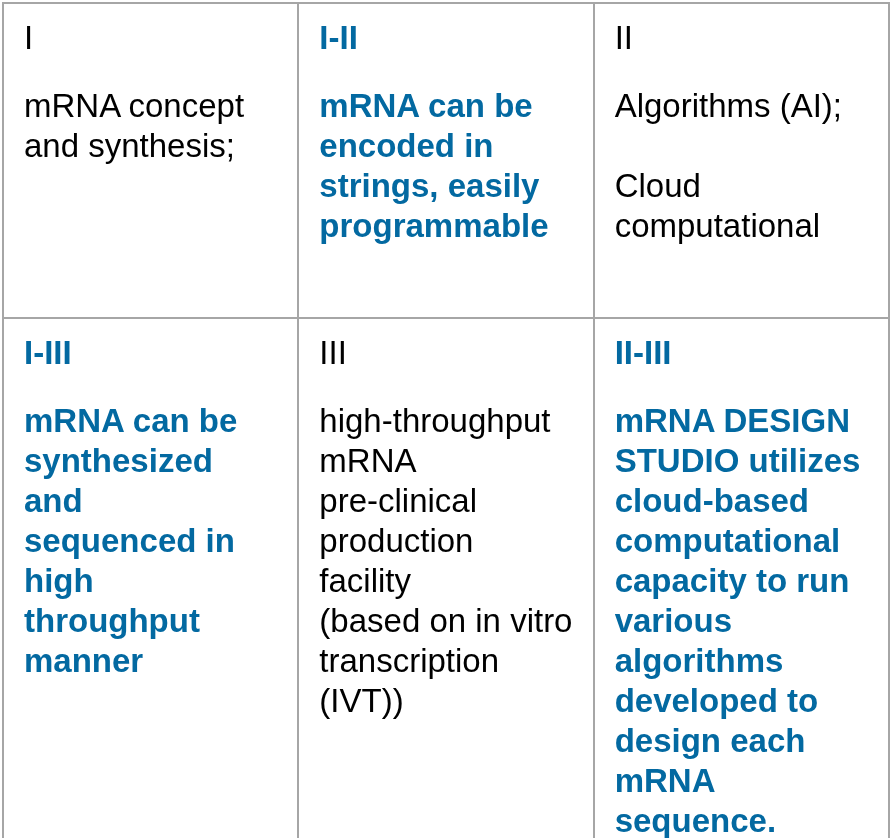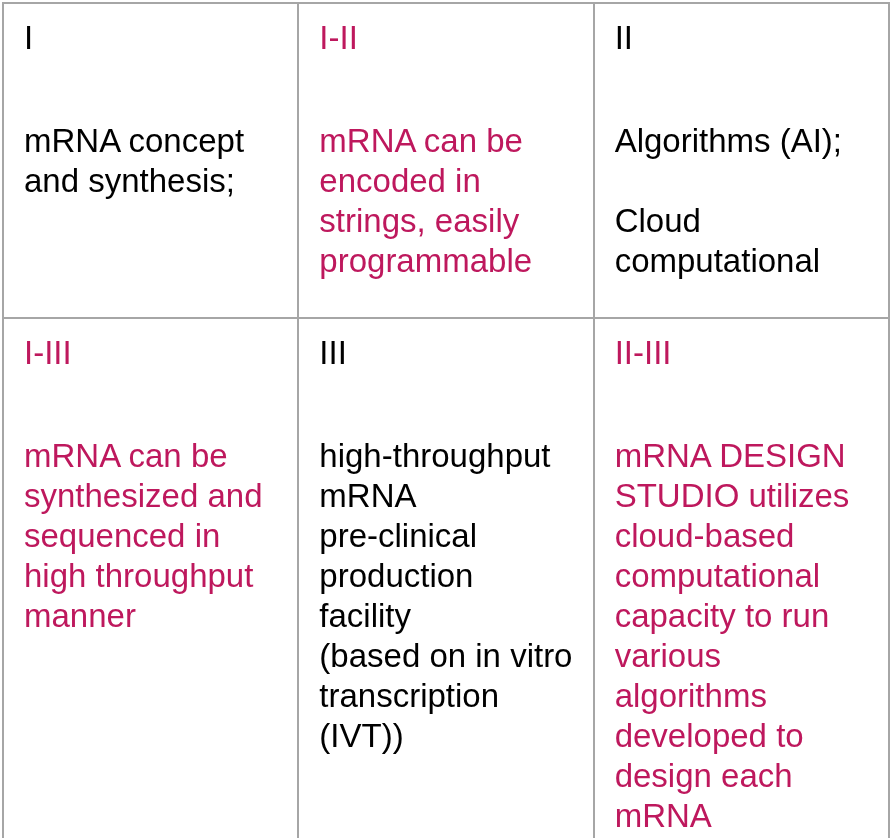--- a/index.html
+++ b/index.html
@@ -35,30 +35,31 @@
   }
   tr.row-top td {
     height: 279px;
   }
   .cell-label {
     display: block;
     white-space: pre-line;
   }
   .cell-body {
     display: block;
-    margin-top: 63px; 
+    margin-top: 28px; 
     white-space: pre-line;
   }
   td.ink-black .cell-label,
   td.ink-black .cell-body {
     color: #000000;
   }
   td.ink-green .cell-label,
   td.ink-green .cell-body {
-    color: #be185d;
+    color: #0369a1;
+    font-weight: bold;
   }
 </style>
 </head>
 <body>
 
 <div class="table-wrap">
   <table class="region-table">
     <tbody>
       <tr class="row-top">
         <td class="ink-black">

